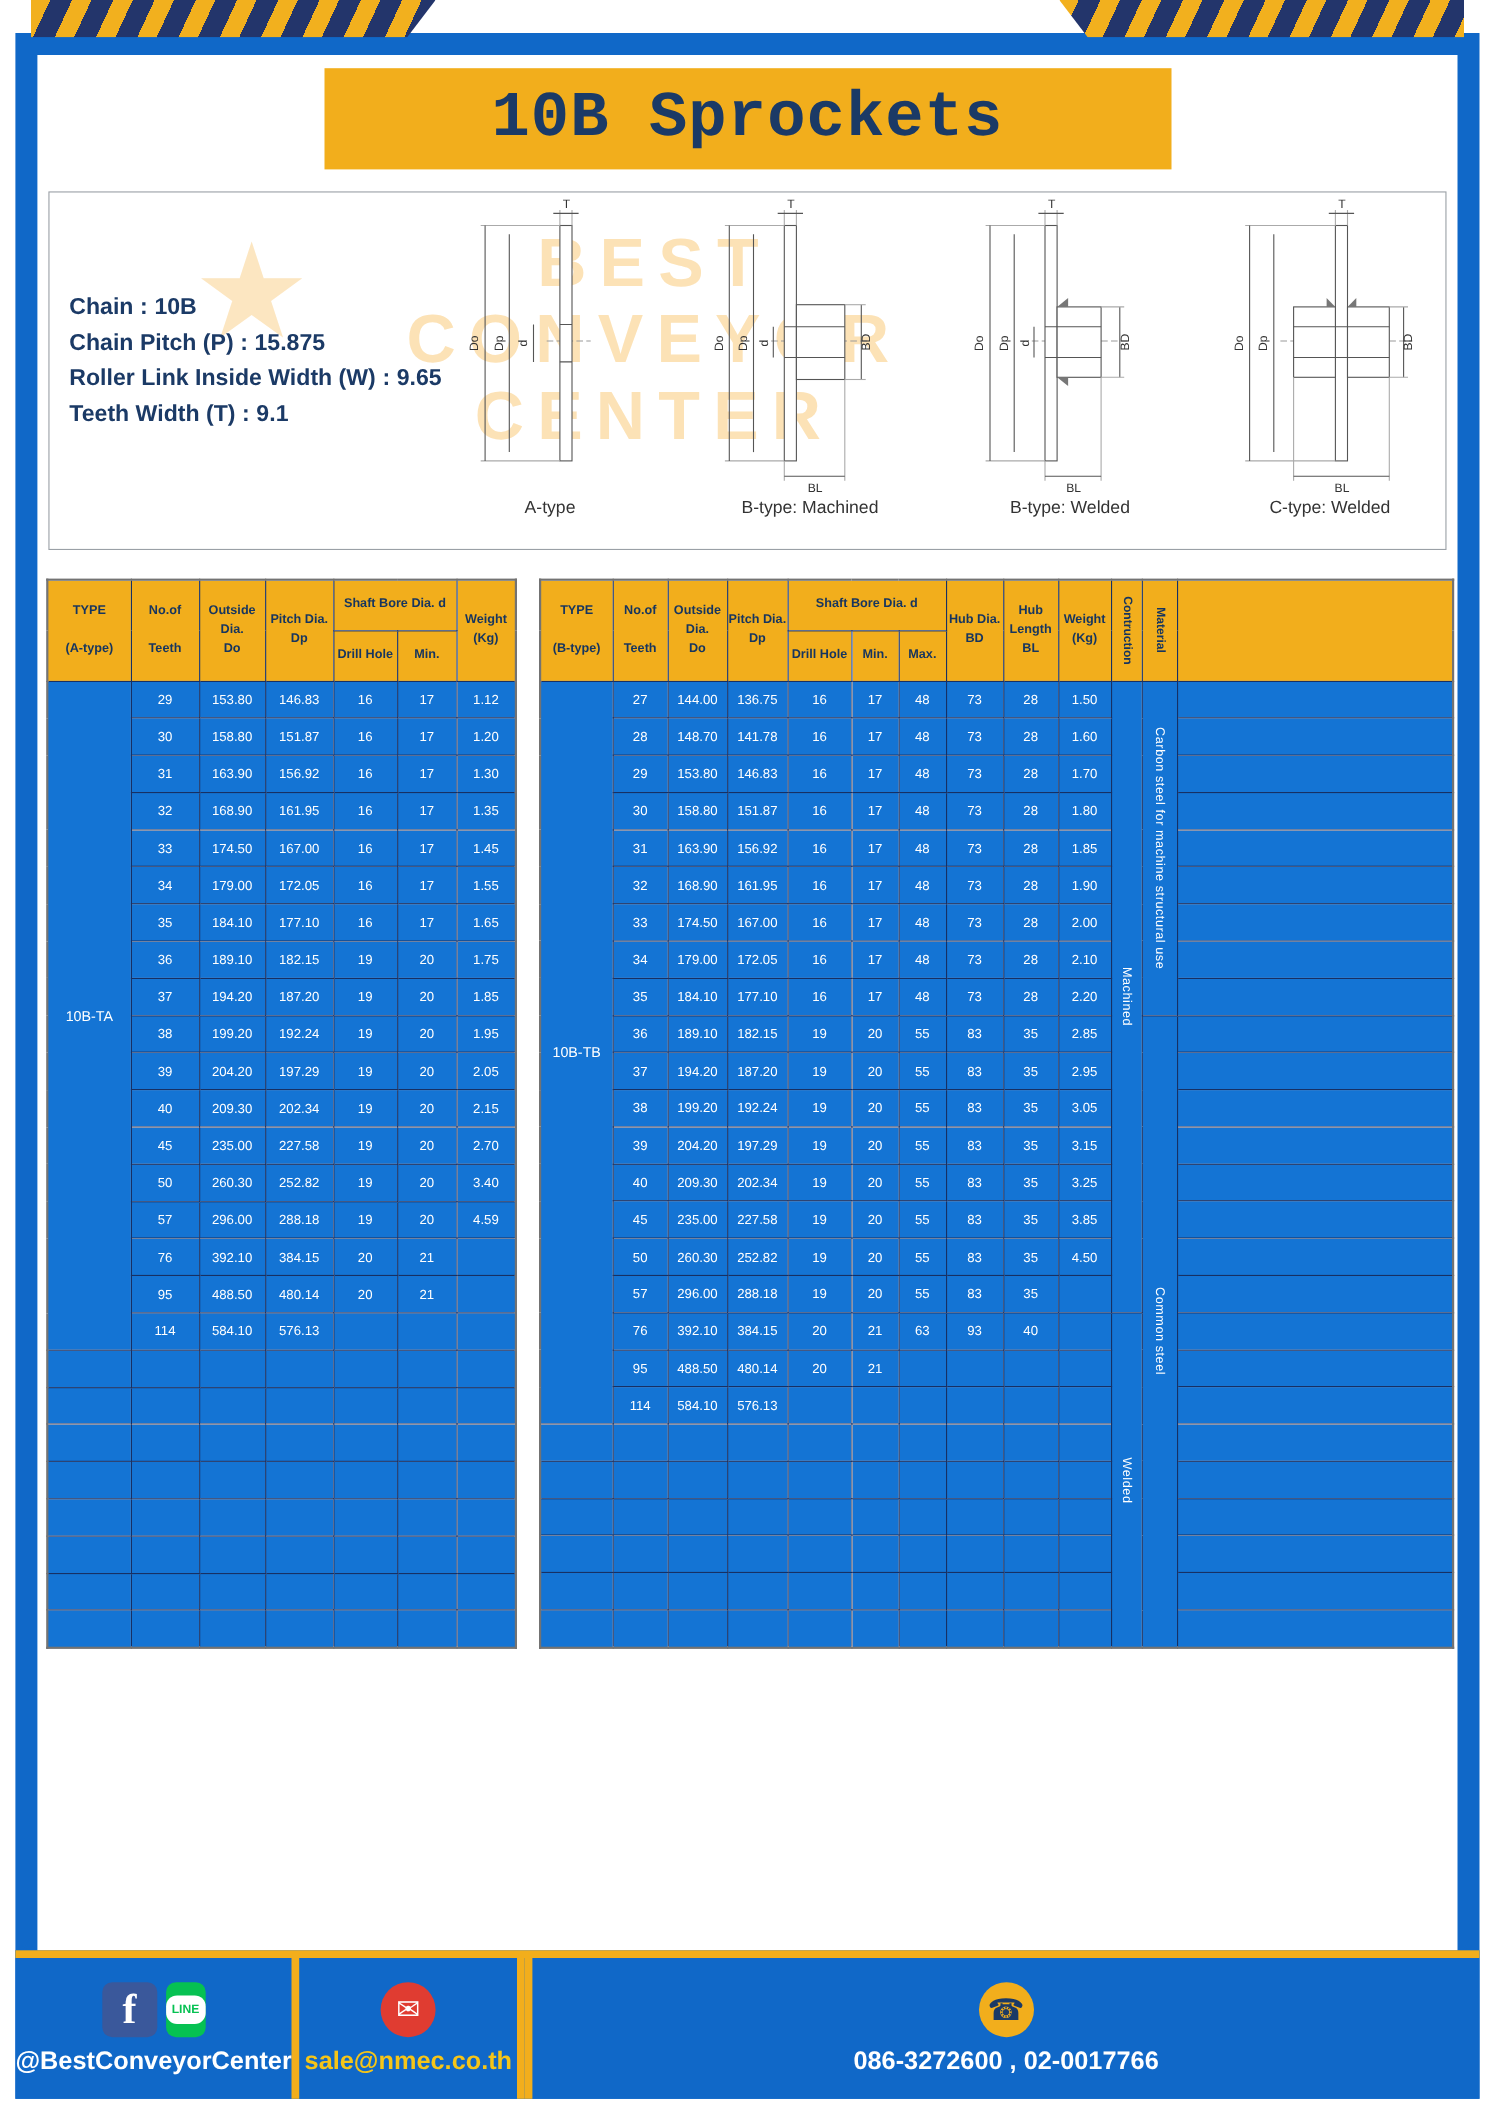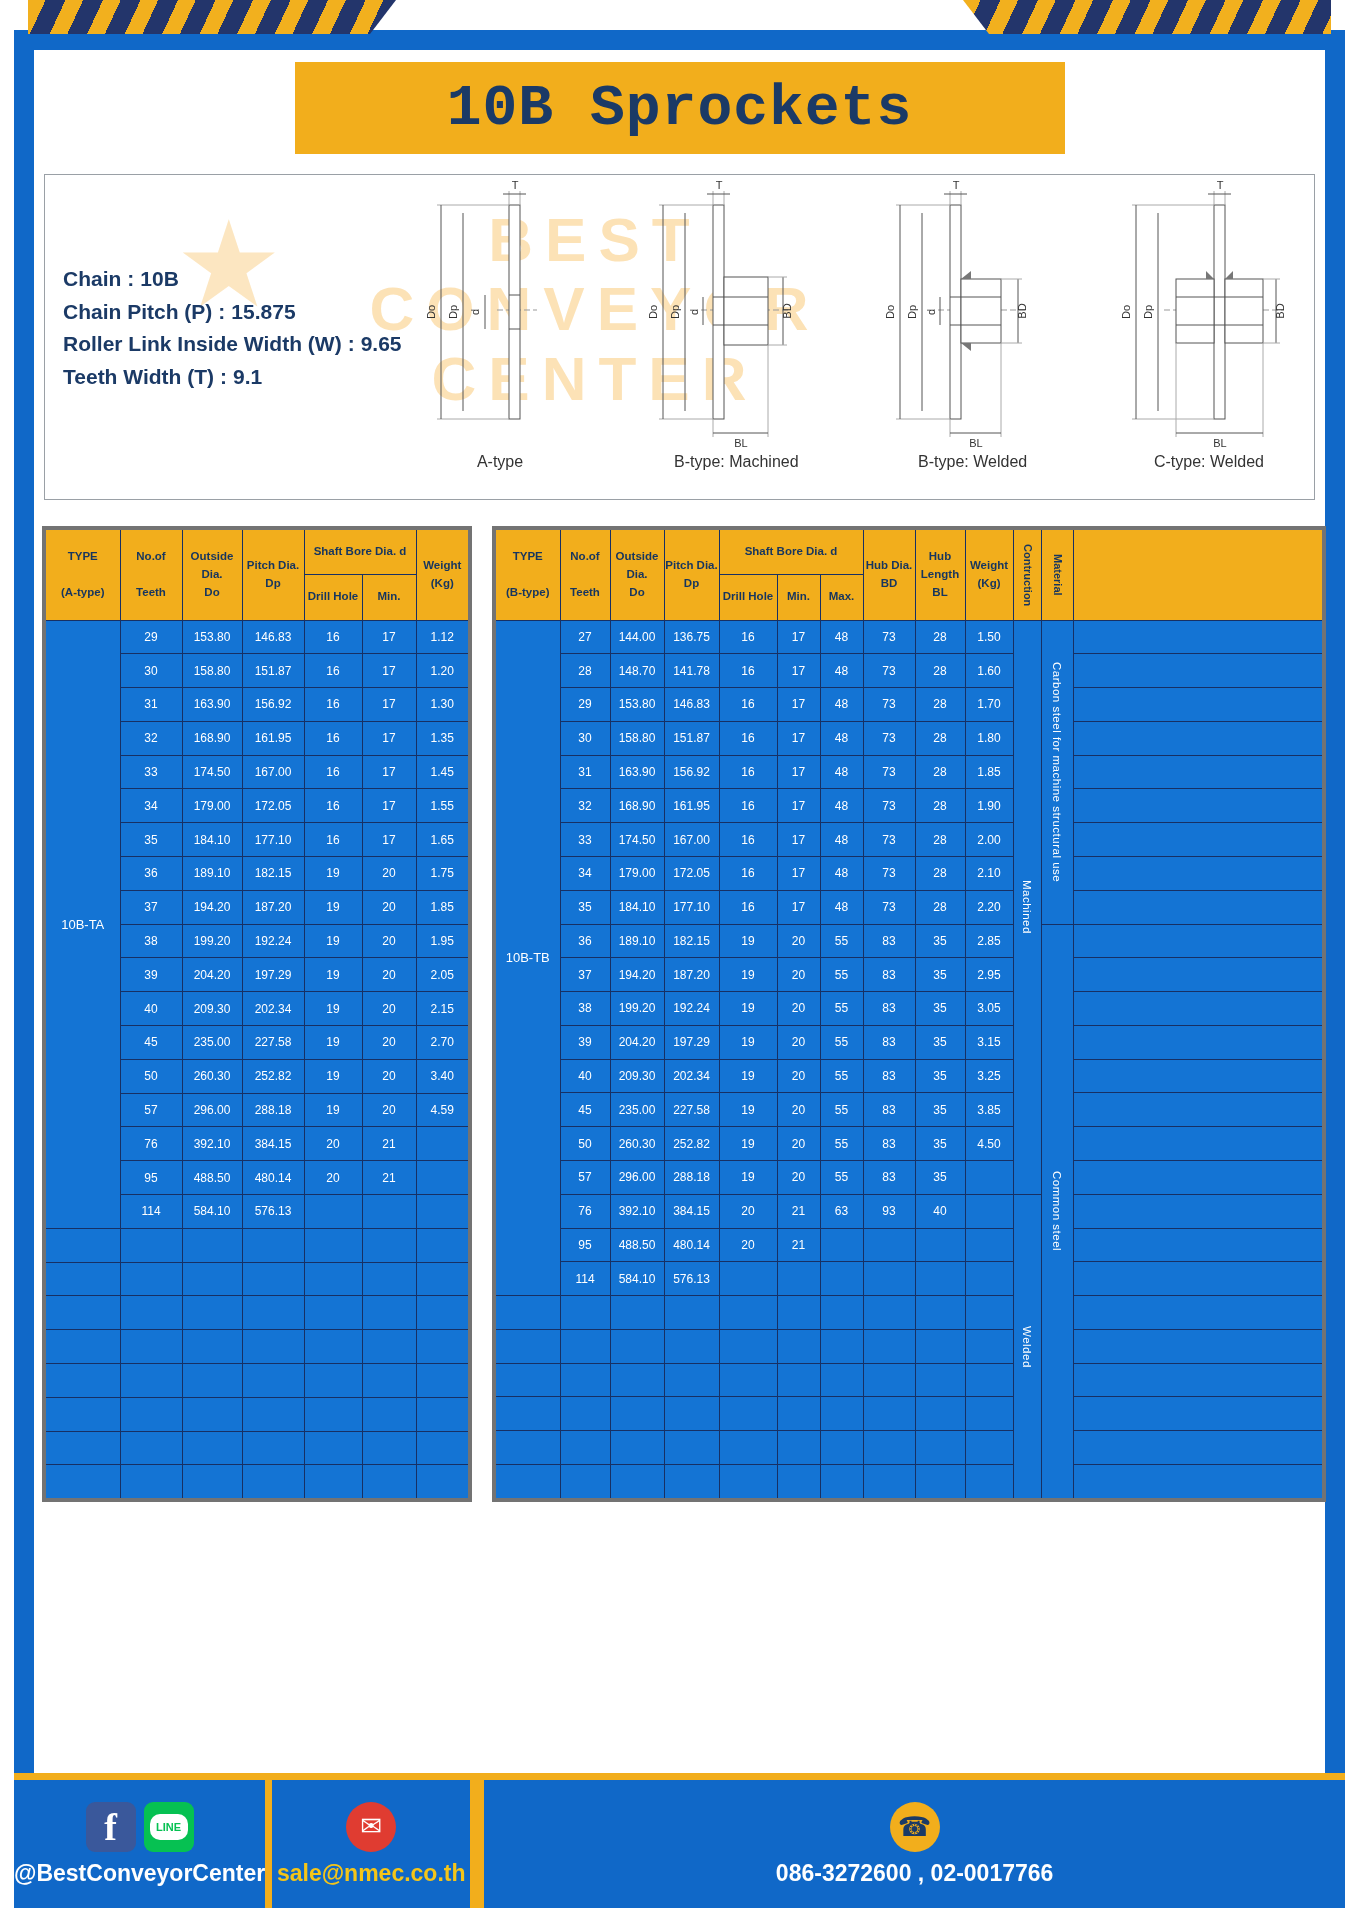--- a/index.html
+++ b/index.html
@@ -21,37 +21,37 @@
   .watermark .star{position:absolute;left:-40px;top:-10px;font-size:120px;color:rgba(245,167,34,0.28);letter-spacing:0;}
   .fig{display:flex;flex-direction:column;align-items:center;}
   .fig svg{display:block;}
   .fig .caption{font-size:16px;color:#333;margin-top:2px;text-align:right;}
   svg text{font-family:"Liberation Sans",sans-serif;font-size:11px;fill:#333;}
   .tables-row{display:flex;gap:20px;margin:26px 0 0 8px;}
   table{border-collapse:collapse;table-layout:fixed;}
   .ta{width:426px;}
   .tb{width:830px;}
   th,td{border:1px solid #173064;text-align:center;vertical-align:middle;padding:0;overflow:hidden;}
-  table{border:4px solid #737373;}
+  table{border:2px solid #737373;}
   th{background:#f2ae1c;color:#16355f;font-size:11.5px;font-weight:bold;white-space:pre-line;line-height:1.55;}
   .ta thead tr, .tb thead tr{height:46px;}
   tbody td{background:#1474d4;color:#ffffff;font-size:12px;}
   .ta tbody td{height:32.8px;}
   .tb tbody td{height:31.6px;}
   td.type-cell{font-size:13px;}
   th.vert-h{writing-mode:vertical-rl;font-size:11px;padding:4px 0;}
   td.vert{writing-mode:vertical-rl;font-size:11.5px;letter-spacing:0.5px;}
   .footer{position:absolute;left:14px;right:14px;bottom:12px;height:128px;background:#1068c8;border-top:7px solid #f2ae1c;display:flex;z-index:5;}
   .fsec{display:flex;flex-direction:column;align-items:center;justify-content:center;gap:8px;}
   .fsep{width:7px;background:#f2ae1c;}
   .ficons{display:flex;gap:8px;align-items:center;}
   .ftext{font-size:23px;font-weight:bold;color:#ffffff;white-space:nowrap;}
   .ftext.yellow{color:#f5c518;}
   .icon-fb{width:50px;height:50px;border-radius:9px;background:#3a589b;color:#fff;display:flex;align-items:center;justify-content:center;font-size:38px;font-weight:bold;font-family:"Liberation Serif",serif;}
-  .icon-line{width:50px;height:50px;border-radius:9px;background:#06c152;display:flex;align-items:center;justify-content:center;}
+  .icon-line{width:36px;height:50px;border-radius:9px;background:#06c152;display:flex;align-items:center;justify-content:center;}
   .icon-line .bubble{width:38px;height:26px;background:#fff;border-radius:10px;display:flex;align-items:center;justify-content:center;color:#06c152;font-size:11px;font-weight:bold;}
   .icon-mail{width:50px;height:50px;border-radius:50%;background:#e03c31;color:#fff;display:flex;align-items:center;justify-content:center;font-size:26px;}
   .icon-globe{width:50px;height:50px;border-radius:50%;background:#45b6e8;display:flex;align-items:center;justify-content:center;}
   .icon-phone{width:50px;height:50px;border-radius:50%;background:#f2ae1c;color:#1b3a66;display:flex;align-items:center;justify-content:center;font-size:27px;}
 </style>
 </head>
 <body>
 
 <div class="hazard hazard-left"></div>
 <div class="hazard hazard-right"></div>

